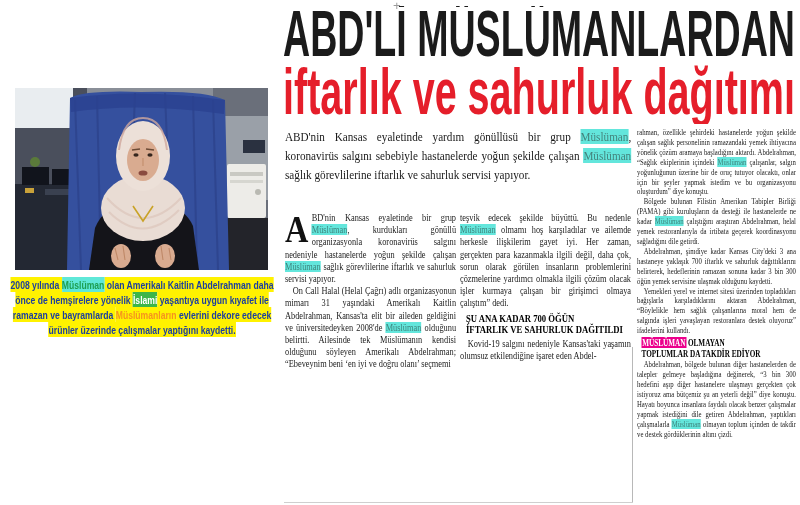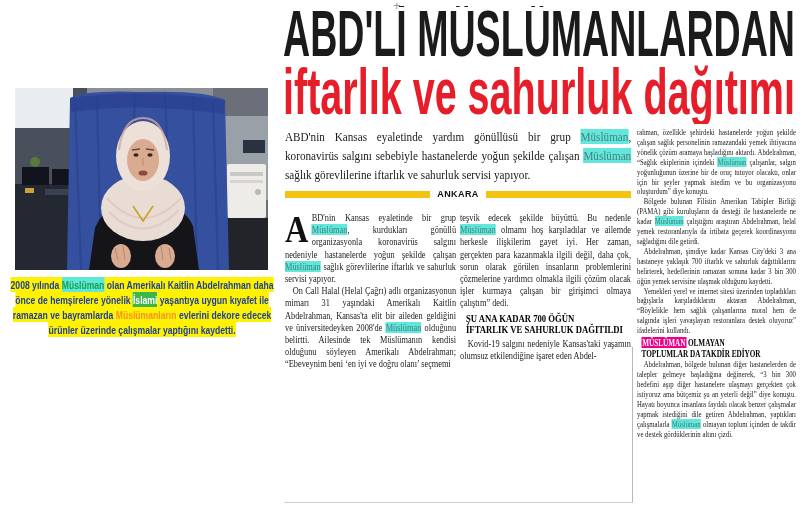--- a/index.html
+++ b/index.html
@@ -140,25 +140,20 @@
 
   <svg class="hl1" width="514" height="56" viewBox="0 0 514 56">
     <text x="0" y="50" font-size="64" textLength="512" lengthAdjust="spacingAndGlyphs">ABD'Lİ MÜSLÜMANLARDAN</text>
   </svg>
   <svg class="hl2" width="514" height="62" viewBox="0 0 514 62">
     <text x="0" y="52" font-size="64" textLength="512" lengthAdjust="spacingAndGlyphs">iftarlık ve sahurluk dağıtımı</text>
   </svg>
 
   <div class="lead"><span>ABD'nin Kansas eyaletinde yardım gönüllüsü bir grup </span><span class="hl-cyan">Müslüman</span><span>, koronavirüs salgını sebebiyle hastanelerde yoğun şekilde çalışan </span><span class="hl-cyan">Müslüman</span><span> sağlık görevlilerine iftarlık ve sahurluk servisi yapıyor.</span></div>
 
-  <div class="dateline">
-    <div class="bar"></div>
-    <div class="label">ANKARA</div>
-    <div class="bar"></div>
-  </div>
 
   <div class="col" id="col1">
     <p class="noindent"><span class="dropcap">A</span><span><span>BD'nin Kansas eyaletinde bir grup </span><span class="hl-cyan">Müslüman</span><span>, kurdukları gönüllü organizasyonla koronavirüs salgını nedeniyle hastanelerde yoğun şekilde çalışan </span><span class="hl-cyan">Müslüman</span><span> sağlık görevlilerine iftarlık ve sahurluk servisi yapıyor.</span></span></p>
     <p><span>On Call Halal (Helal Çağrı) adlı organizasyonun mimarı 31 yaşındaki Amerikalı Kaitlin Abdelrahman, Kansas'ta elit bir aileden geldiğini ve üniversitedeyken 2008'de </span><span class="hl-cyan">Müslüman</span><span> olduğunu belirtti. Ailesinde tek Müslümanın kendisi olduğunu söyleyen Amerikalı Abdelrahman; “Ebeveynim beni ‘en iyi ve doğru olanı’ seçmemi</span></p>
   </div>
 
   <div class="col" id="col2">
     <p class="noindent"><span>teşvik edecek şekilde büyüttü. Bu nedenle </span><span class="hl-cyan">Müslüman</span><span> olmamı hoş karşıladılar ve ailemde herkesle ilişkilerim gayet iyi. Her zaman, gerçekten para kazanmakla ilgili değil, daha çok, sorun olarak görülen insanların problemlerini çözmelerine yardımcı olmakla ilgili çözüm olacak işler kurmaya çalışan bir girişimci olmaya çalıştım” dedi.</span></p>
     <div class="subhead">
       <div>ŞU ANA KADAR 700 ÖĞÜN</div>

